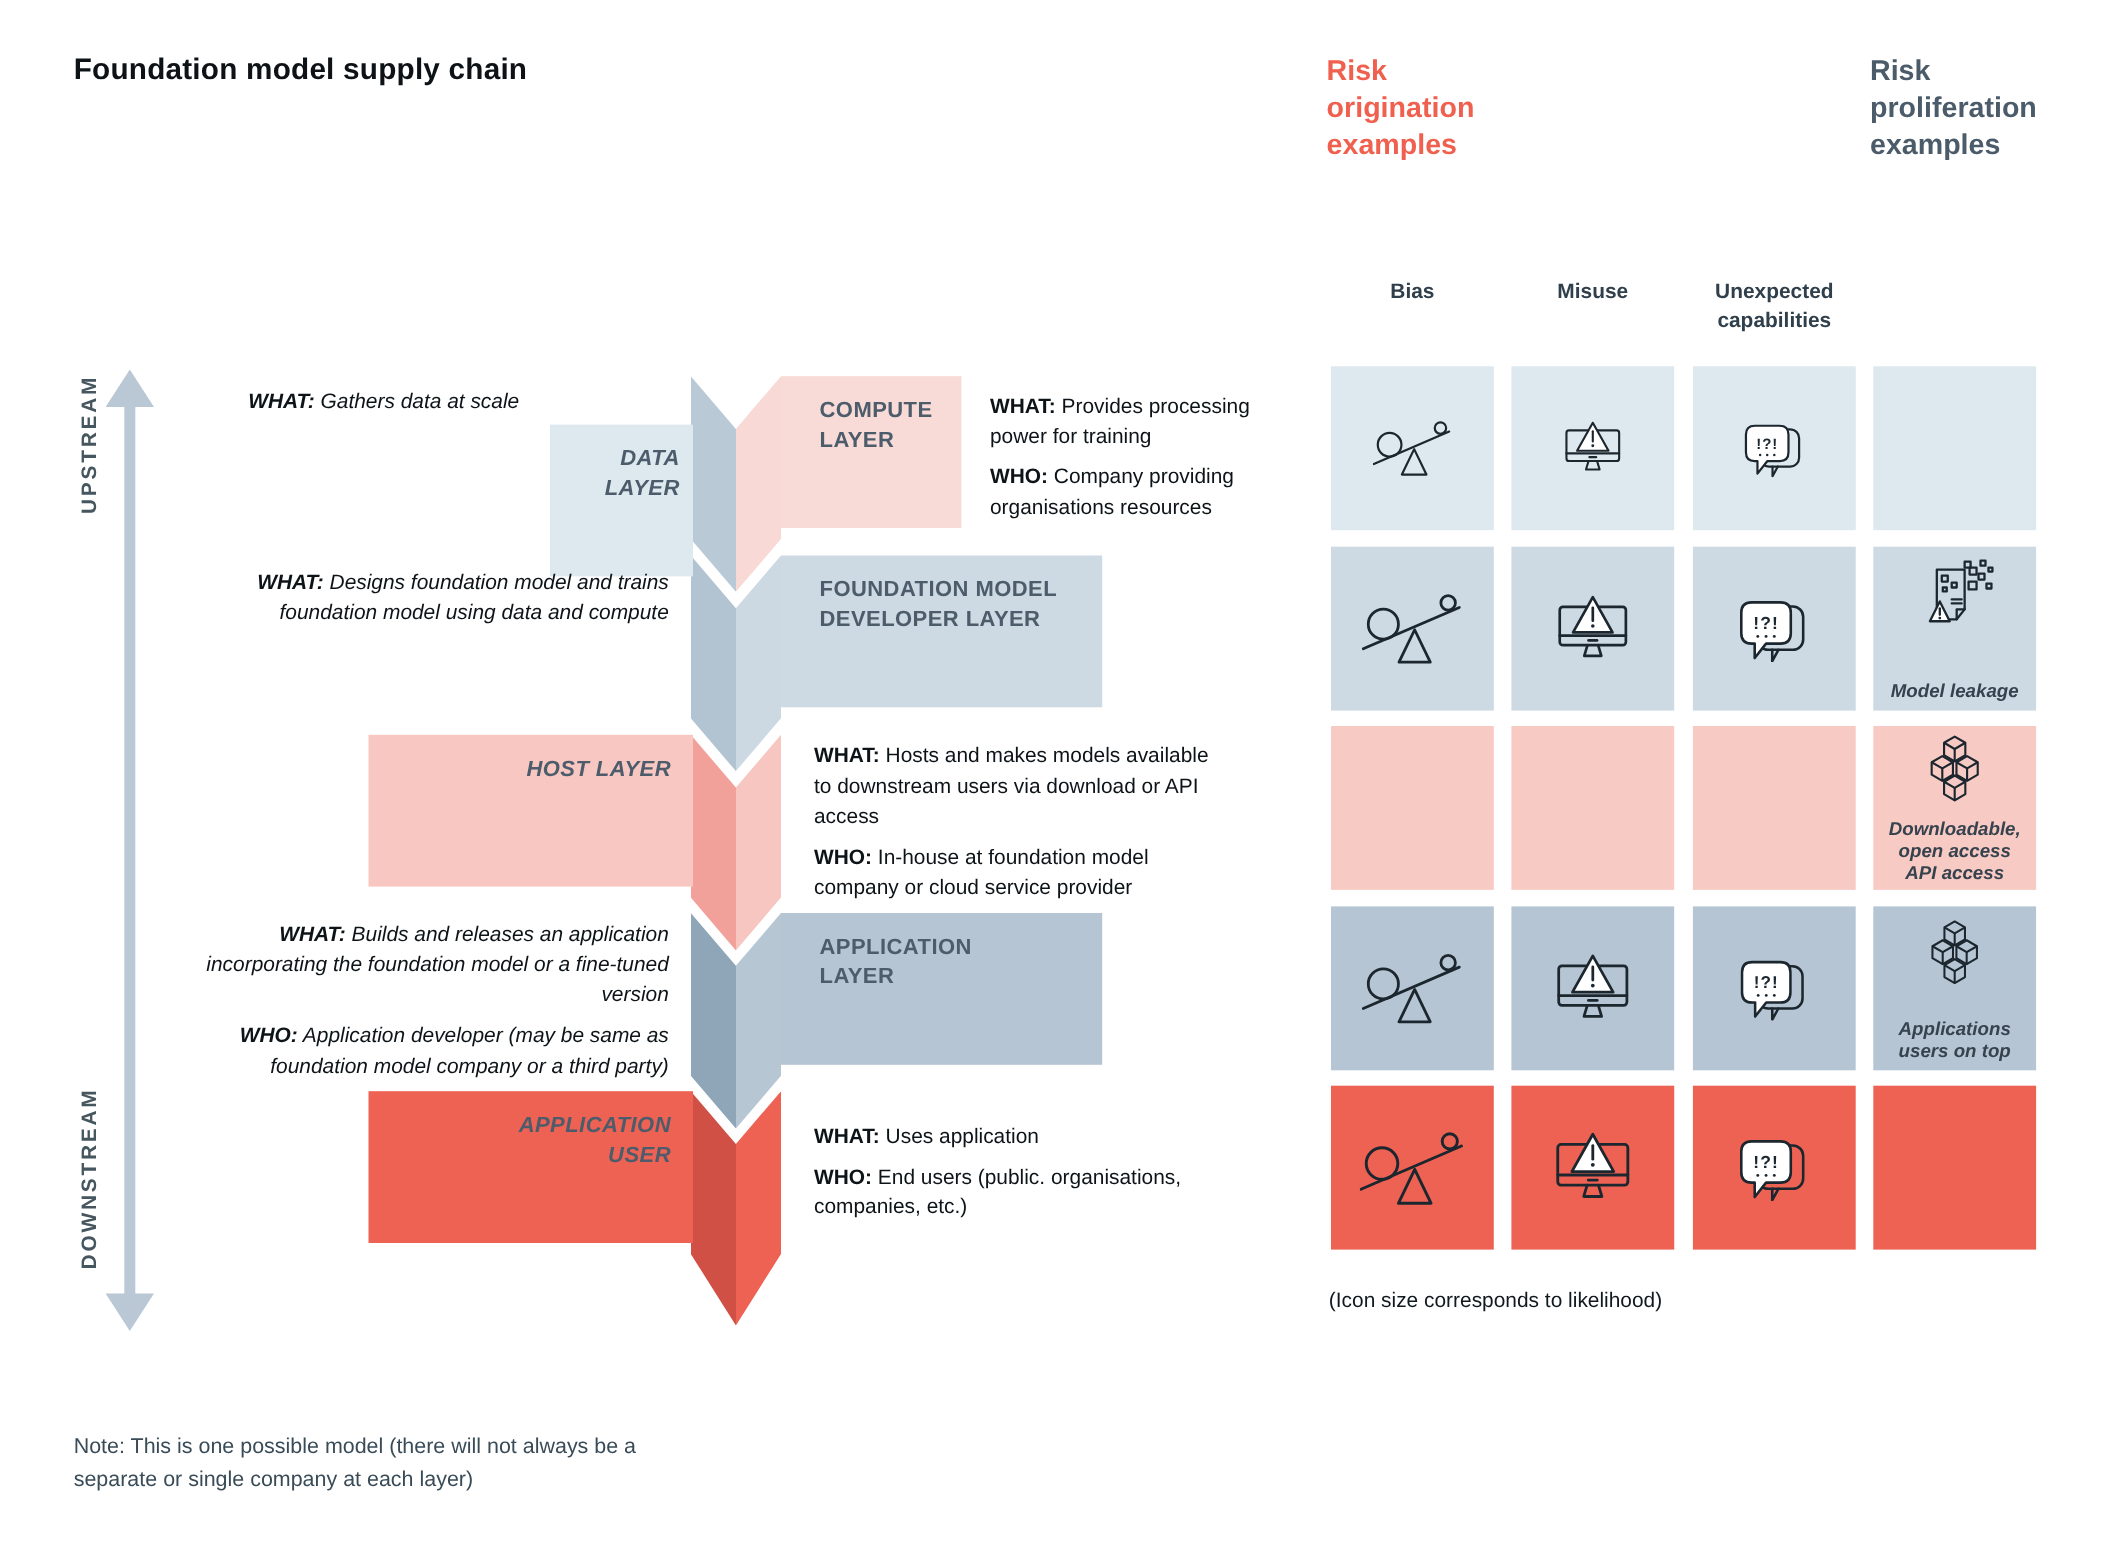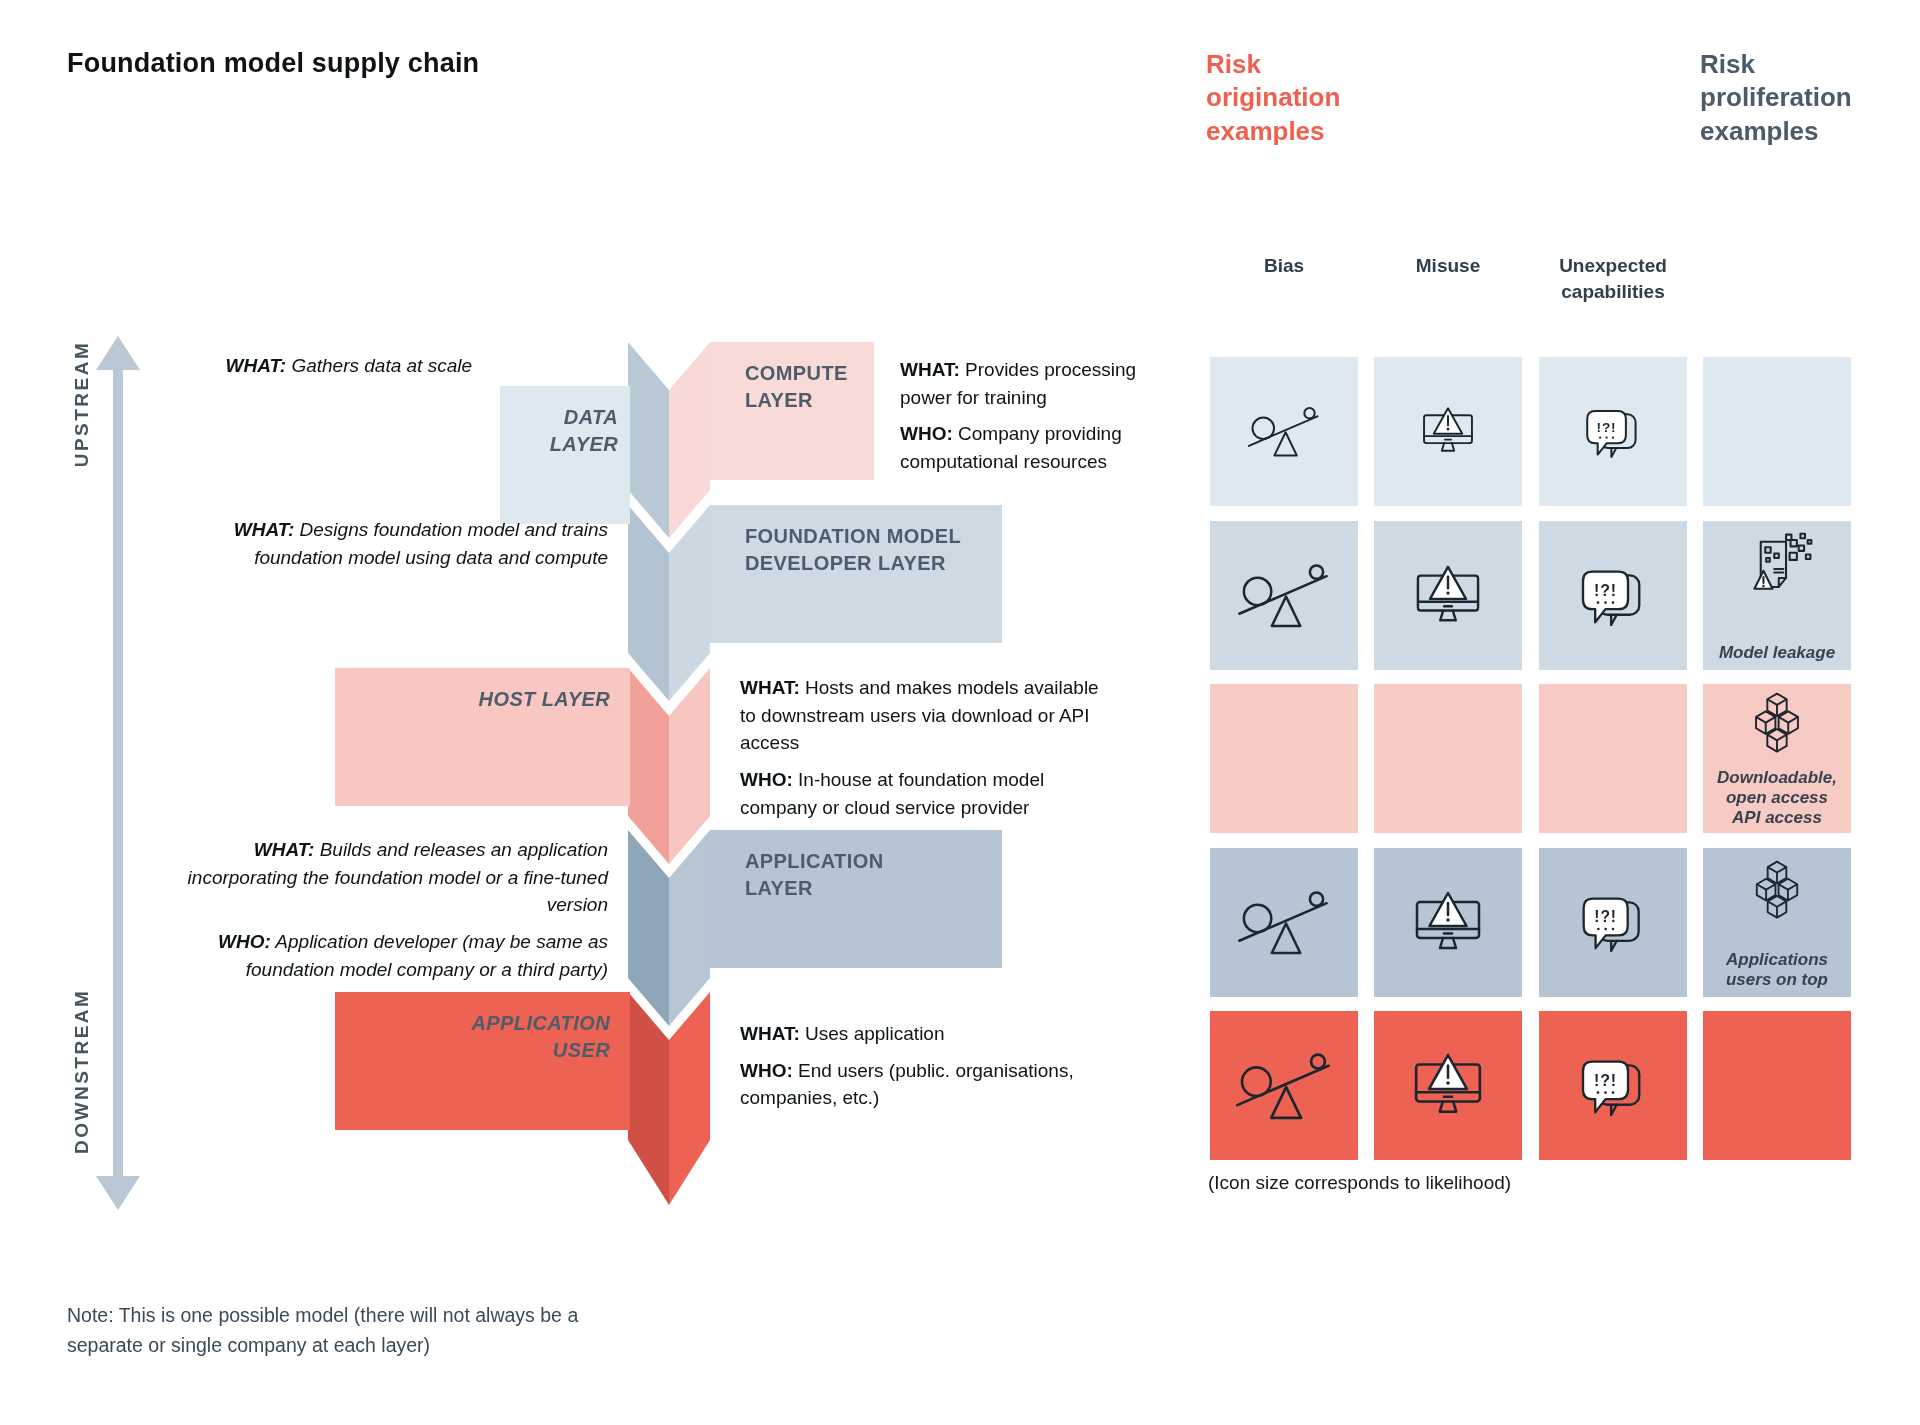--- a/index.html
+++ b/index.html
@@ -8,21 +8,21 @@
   .abs{position:absolute;}
   .pre{white-space:pre-line;}
   .title{font-size:27px;font-weight:bold;color:#0c1216;letter-spacing:.2px;}
   .bighead{font-size:26px;font-weight:bold;line-height:1.28;}
   .colhead{font-size:19px;font-weight:bold;color:#2f3f4b;text-align:center;line-height:1.35;}
   .layerlabel{font-size:20px;font-weight:bold;color:#4c5c6b;line-height:1.35;letter-spacing:.4px;}
   .txtblock{font-size:19px;line-height:1.46;color:#0d1418;}
   .txtblock p{margin:0 0 9px 0;}
   .txtblock .b{font-weight:bold;}
   .right{text-align:right;font-style:italic;}
-  .cell{position:absolute;width:148px;height:149px;display:flex;align-items:center;justify-content:center;margin-top:24px;}
+  .cell{position:absolute;width:148px;height:149px;display:flex;align-items:center;justify-content:center;}
   .plabel{position:absolute;left:0;right:0;bottom:7px;text-align:center;
           font-size:17px;font-style:italic;font-weight:bold;color:#36434e;line-height:1.18;}
   .icon-top{position:absolute;left:0;right:0;top:12px;display:flex;justify-content:center;}
   .seg{position:absolute;left:628px;width:82px;}
   .rotlabel{font-size:19px;font-weight:bold;color:#46565f;letter-spacing:2.5px;text-align:center;
             transform:rotate(-90deg);}
   .note{font-size:19.5px;color:#394b57;line-height:1.55;}
   .caption{font-size:19px;color:#10191f;}
   svg.ic{display:block;}
 </style>
@@ -149,21 +149,21 @@
   <div class="abs" style="left:335px;top:992px;width:295px;height:138px;background:#ee6254;">
     <div class="layerlabel pre right abs" style="right:20px;top:18px;">APPLICATION
 USER</div>
   </div>
 
   <div class="abs txtblock right" style="left:120px;top:352px;width:352px;">
     <p><span class="b">WHAT:</span><span> Gathers data at scale</span></p>
   </div>
   <div class="abs txtblock" style="left:900px;top:356px;width:290px;">
     <p><span class="b">WHAT:</span><span> Provides processing power for training</span></p>
-    <p><span class="b">WHO:</span><span> Company providing computational resources</span></p>
+    <p><span class="b">WHO:</span><span> Company providing organisations resources</span></p>
   </div>
   <div class="abs txtblock right" style="left:158px;top:516px;width:450px;">
     <p><span class="b">WHAT:</span><span> Designs foundation model and trains foundation model using data and compute</span></p>
   </div>
   <div class="abs txtblock" style="left:740px;top:674px;width:375px;">
     <p><span class="b">WHAT:</span><span> Hosts and makes models available to downstream users via download or API access</span></p>
     <p><span class="b">WHO:</span><span> In-house at foundation model company or cloud service provider</span></p>
   </div>
   <div class="abs txtblock right" style="left:150px;top:836px;width:458px;">
     <p><span class="b">WHAT:</span><span> Builds and releases an application incorporating the foundation model or a fine-tuned version</span></p>

